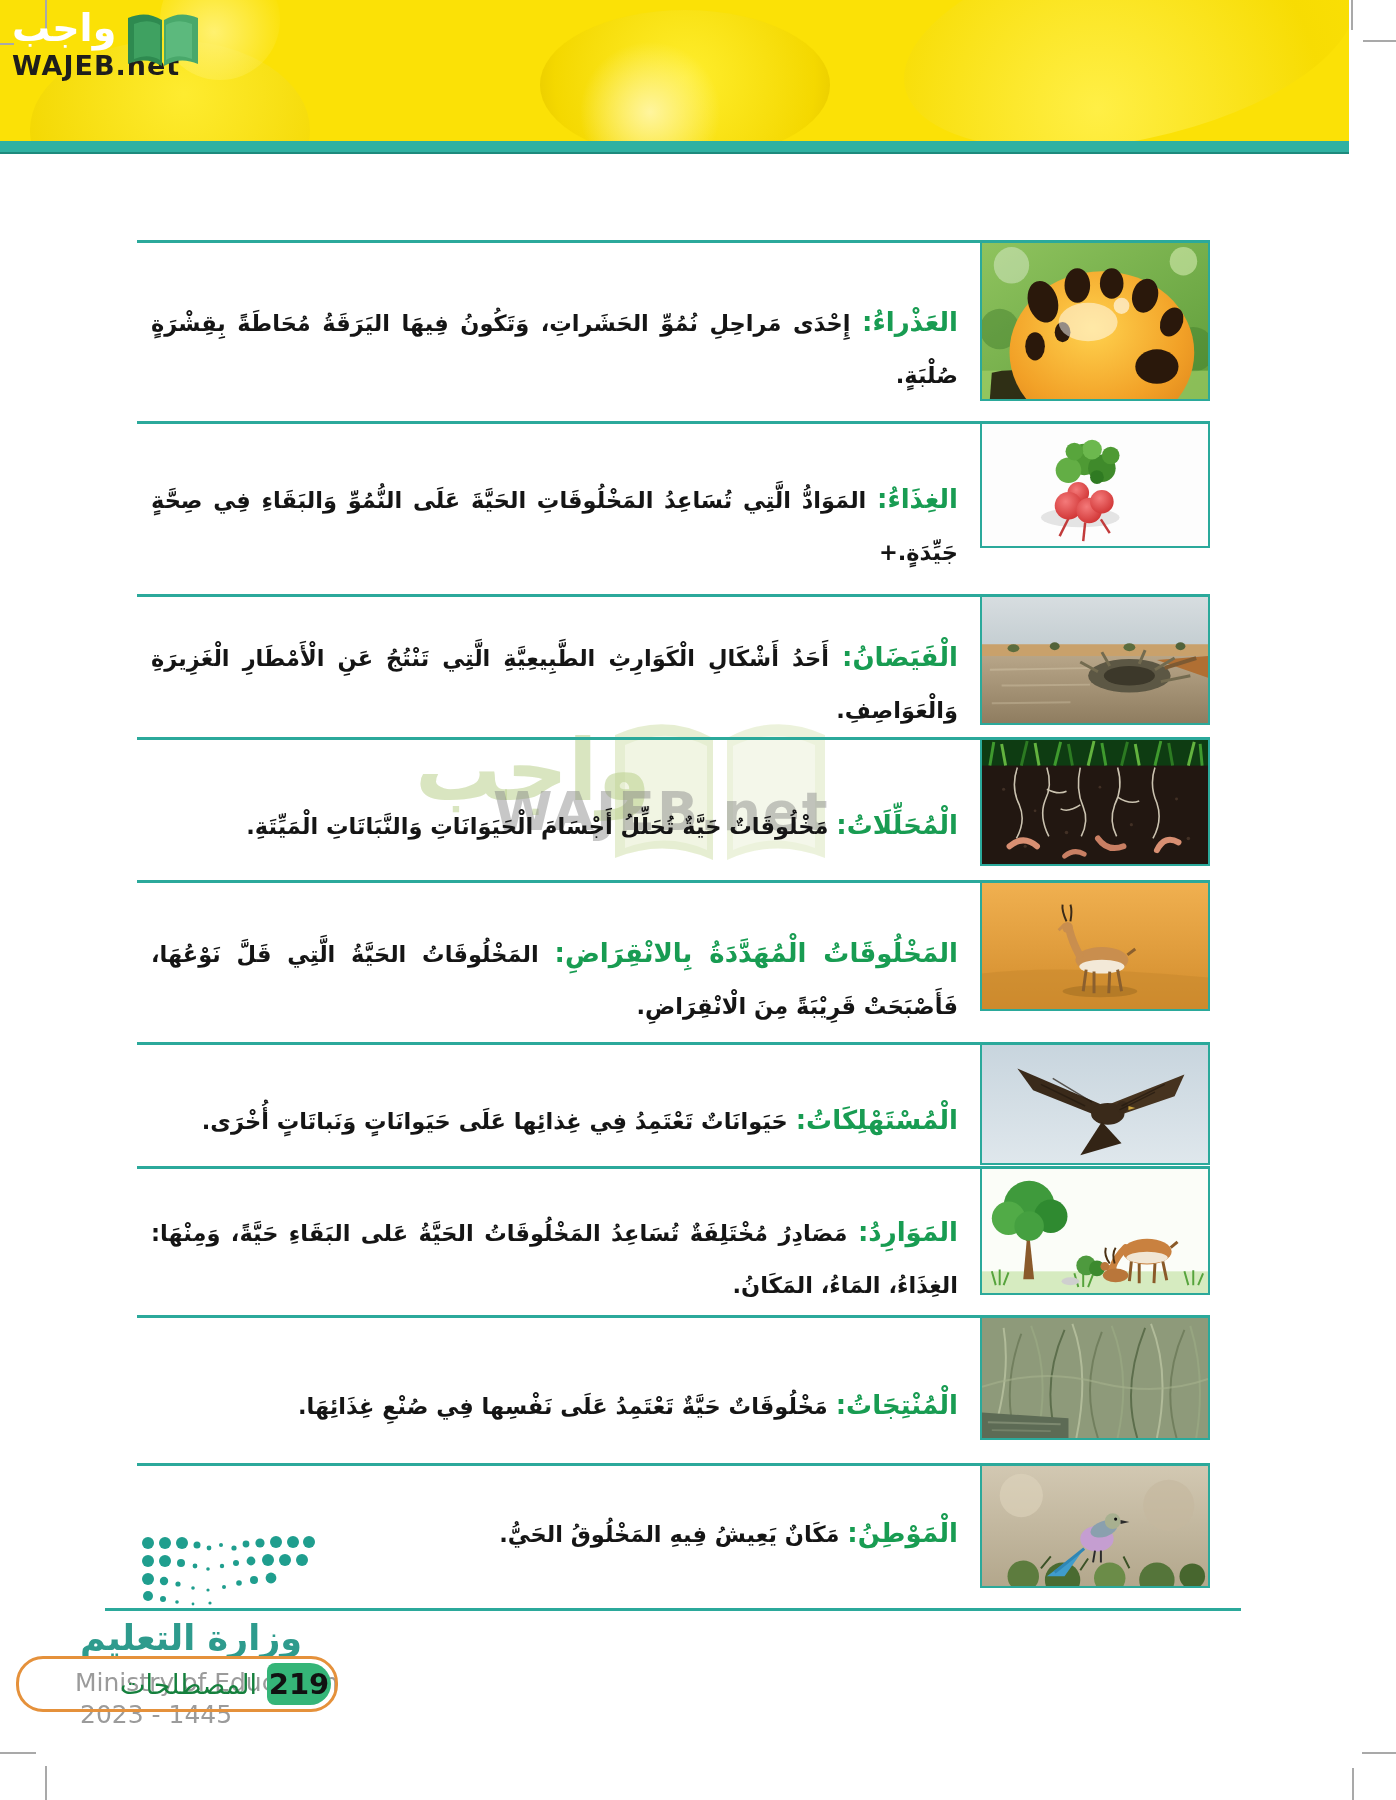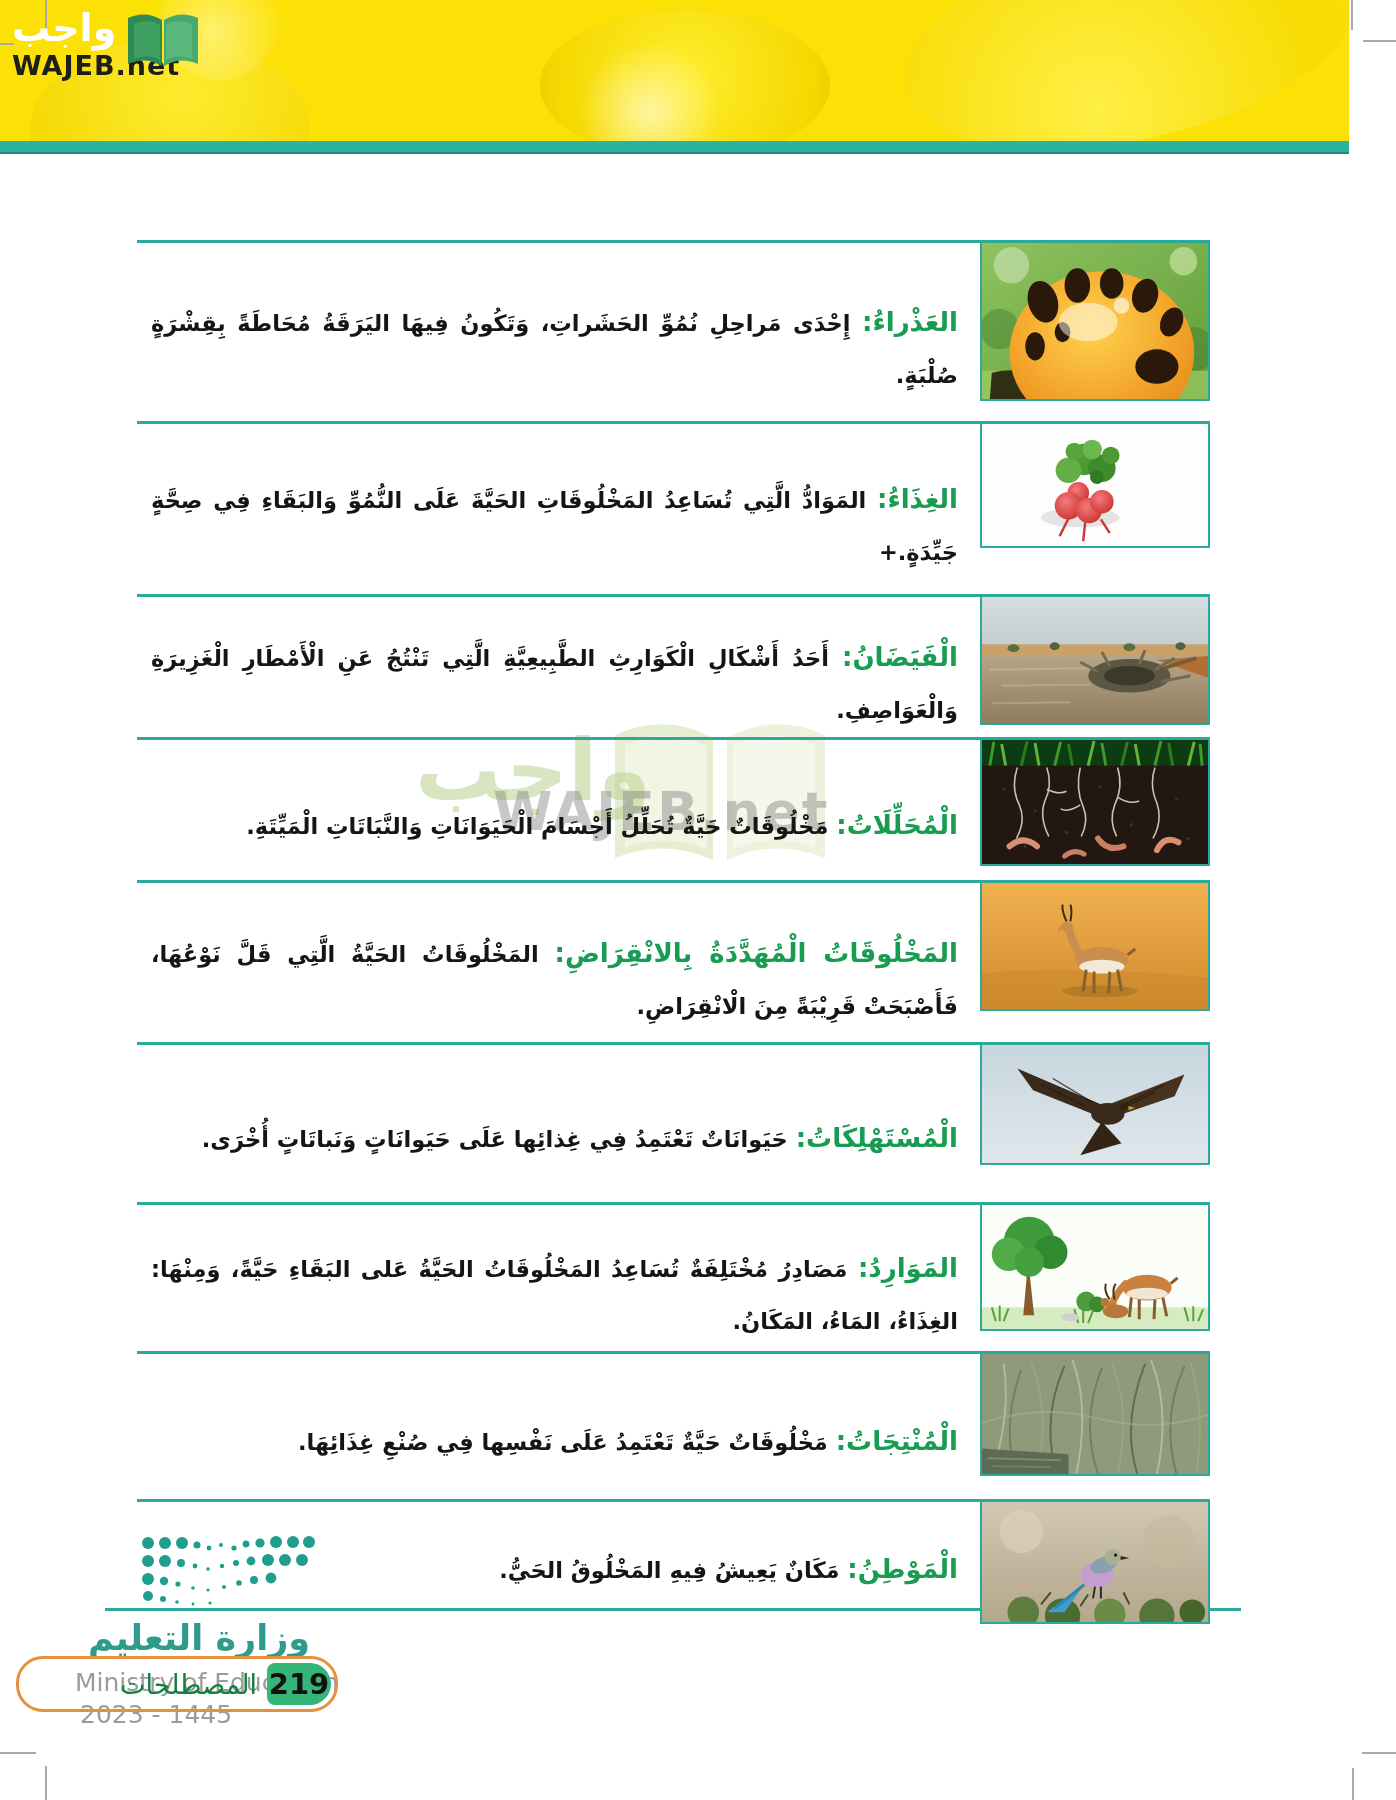--- a/index.html
+++ b/index.html
@@ -25,34 +25,34 @@
   .mark{position:absolute;background:#a9a9a9;}
 
   
   .glossary{position:absolute;left:137px;top:240px;width:1073px;z-index:2;}
   .entry{position:relative;border-top:3px solid #2ba99b;display:flex;direction:rtl;box-sizing:border-box;}
   .img-box{flex:0 0 230px;width:230px;border:2px solid #2ba99b;border-top:none;box-sizing:border-box;background:#fff;overflow:hidden;}
   .img-box svg{display:block;width:100%;height:100%;}
   .entry-text{flex:1;direction:rtl;text-align:justify;color:#151515;font-weight:bold;font-size:22.5px;line-height:2.15;padding:6px 22px 0 14px;display:flex;flex-direction:column;justify-content:center;margin-top:25px;}
   .term{color:#189c52;font-size:26px;font-weight:bold;}
   .h1r{height:181px}.h2r{height:173px}.h3r{height:143px}.h4r{height:143px}.h5r{height:162px}
-  .h6r{height:160px}.h7r{height:148px}.h8r{height:149px}.h9r{height:108px}
+  .h6r{height:124px}.h7r{height:148px}.h8r{height:149px}.h9r{height:108px}
   .i1{height:158px}.i2{height:124px}.i3{height:128px}.i4{height:126px}.i5{height:128px}
   .i6{height:120px}.i7{height:122px}.i8{height:126px}.i9{height:122px}
 
   
   .watermark{position:absolute;left:415px;top:712px;width:420px;height:165px;z-index:1;pointer-events:none;}
   .wm-ar{position:absolute;left:0;top:8px;font-size:86px;font-weight:bold;color:rgba(186,208,140,.55);}
   .wm-en{position:absolute;left:78px;top:68px;font-size:54px;font-weight:bold;color:rgba(130,130,130,.45);letter-spacing:2px;}
   .wm-book{position:absolute;right:-10px;top:-2px;opacity:.5;}
 
   
   .foot-sep{position:absolute;left:105px;top:1608px;width:1136px;height:3px;background:#2ba99b;}
   .moe-dots{position:absolute;left:138px;top:1533px;}
-  .moe-ar{position:absolute;left:88px;top:1618px;font-size:35px;font-weight:bold;color:#2e9b8d;letter-spacing:1px;}
+  .moe-ar{position:absolute;left:80px;top:1618px;font-size:35px;font-weight:bold;color:#2e9b8d;letter-spacing:1px;}
   .moe-en{position:absolute;left:75px;top:1668px;font-size:25px;color:#9b9b9b;}
   .moe-yr{position:absolute;left:80px;top:1700px;font-size:25px;color:#9b9b9b;}
   .pill{position:absolute;left:16px;top:1656px;width:316px;height:50px;border:3px solid #e5913b;border-radius:27px;direction:rtl;display:flex;align-items:center;z-index:3;background:transparent;}
   .pill-num{position:absolute;right:4px;top:4px;bottom:4px;width:64px;background:#35b578;border-radius:8px 21px 21px 8px;display:flex;align-items:center;justify-content:center;color:#111;font-size:29px;font-weight:bold;}
   .pill-label{position:absolute;right:78px;top:0;bottom:0;display:flex;align-items:center;color:#15803d;font-size:27px;font-weight:normal;}
 </style>
 </head>
 <body>
 
 <div class="page">

